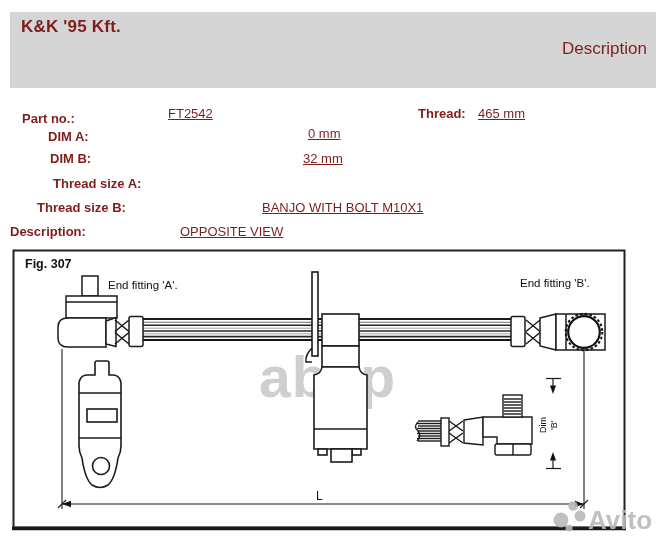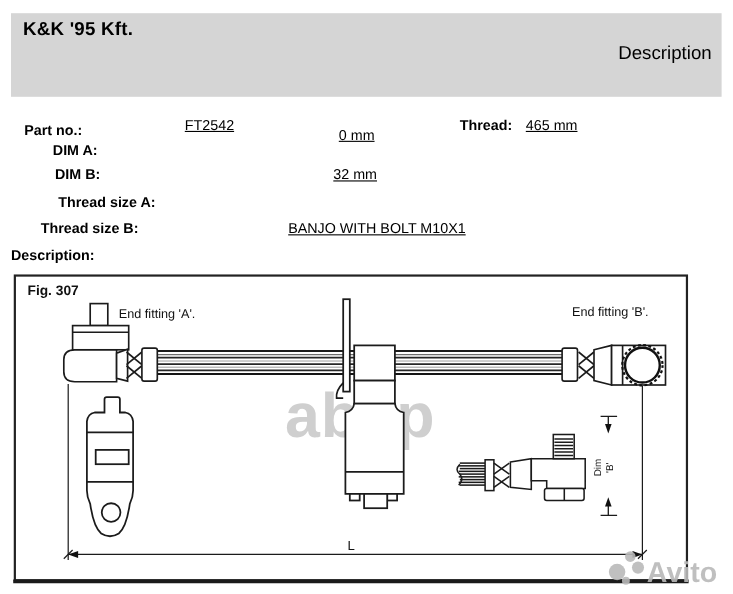--- a/index.html
+++ b/index.html
@@ -1,17 +1,17 @@
 <!DOCTYPE html>
 <html><head>
 <meta charset="utf-8">
 <style>
   html,body{margin:0;padding:0;background:#fff;}
   .page{position:relative;width:666px;height:540px;background:#ffffff;
-        font-family:"Liberation Sans","DejaVu Sans",sans-serif;color:#000000;overflow:hidden;}
+        font-family:"Liberation Sans","DejaVu Sans",sans-serif;color:#7f1d1d;overflow:hidden;}
   .hdr{position:absolute;left:10px;top:12px;width:646px;height:76px;background:#d5d5d5;}
   .hdr-company{position:absolute;left:11px;top:5px;font-size:17px;font-weight:bold;letter-spacing:.2px;}
   .hdr-title{position:absolute;right:9px;top:27px;font-size:17px;font-weight:normal;}
   .lbl{position:absolute;font-size:13px;font-weight:bold;white-space:nowrap;}
   .val{position:absolute;font-size:13px;white-space:nowrap;text-decoration:underline;}
   .fig-svg{position:absolute;left:0;top:0;}
   .ln{stroke:#1b1b1b;fill:none;}
   .part{stroke:#1b1b1b;fill:#ffffff;}
   .t-fig{font:bold 12.5px "Liberation Sans",sans-serif;fill:#111;}
   .t-lab{font:11.5px "Liberation Sans",sans-serif;fill:#111;}
@@ -30,31 +30,32 @@
     <div class="hdr-company">K&amp;K '95 Kft.</div>
     <div class="hdr-title">Description</div>
   </header>
 
   <div class="lbl" style="left:22px;top:111px">Part no.:</div>
   <div class="val" style="left:168px;top:106px">FT2542</div>
   <div class="lbl" style="left:418px;top:106px">Thread:</div>
   <div class="val" style="left:478px;top:106px">465 mm</div>
 
   <div class="lbl" style="left:48px;top:129px">DIM A:</div>
-  <div class="val" style="left:308px;top:115px">0 mm</div>
+  <div class="val" style="left:308px;top:126px">0 mm</div>
 
   <div class="lbl" style="left:50px;top:151px">DIM B:</div>
   <div class="val" style="left:303px;top:151px">32 mm</div>
 
   <div class="lbl" style="left:53px;top:176px">Thread size A:</div>
 
   <div class="lbl" style="left:37px;top:200px">Thread size B:</div>
   <div class="val" style="left:262px;top:200px">BANJO WITH BOLT M10X1</div>
 
   <div class="lbl" style="left:10px;top:224px">Description:</div>
+  <div class="val" style="left:180px;top:224px">OPPOSITE VIEW</div>
 
   <svg class="fig-svg" width="666" height="540" viewBox="0 0 666 540">
 
     <rect x="13.5" y="250.5" width="611" height="277" fill="#ffffff" stroke="#222" stroke-width="2"></rect>
     <line x1="12" y1="528.5" x2="626" y2="528.5" stroke="#1b1b1b" stroke-width="3.5"></line>
 
     <text class="wm-abcp" x="259" y="397">abcp</text>
 
     <g>
       <line class="ln" x1="142" y1="319" x2="513" y2="319" stroke-width="1.8"></line>

